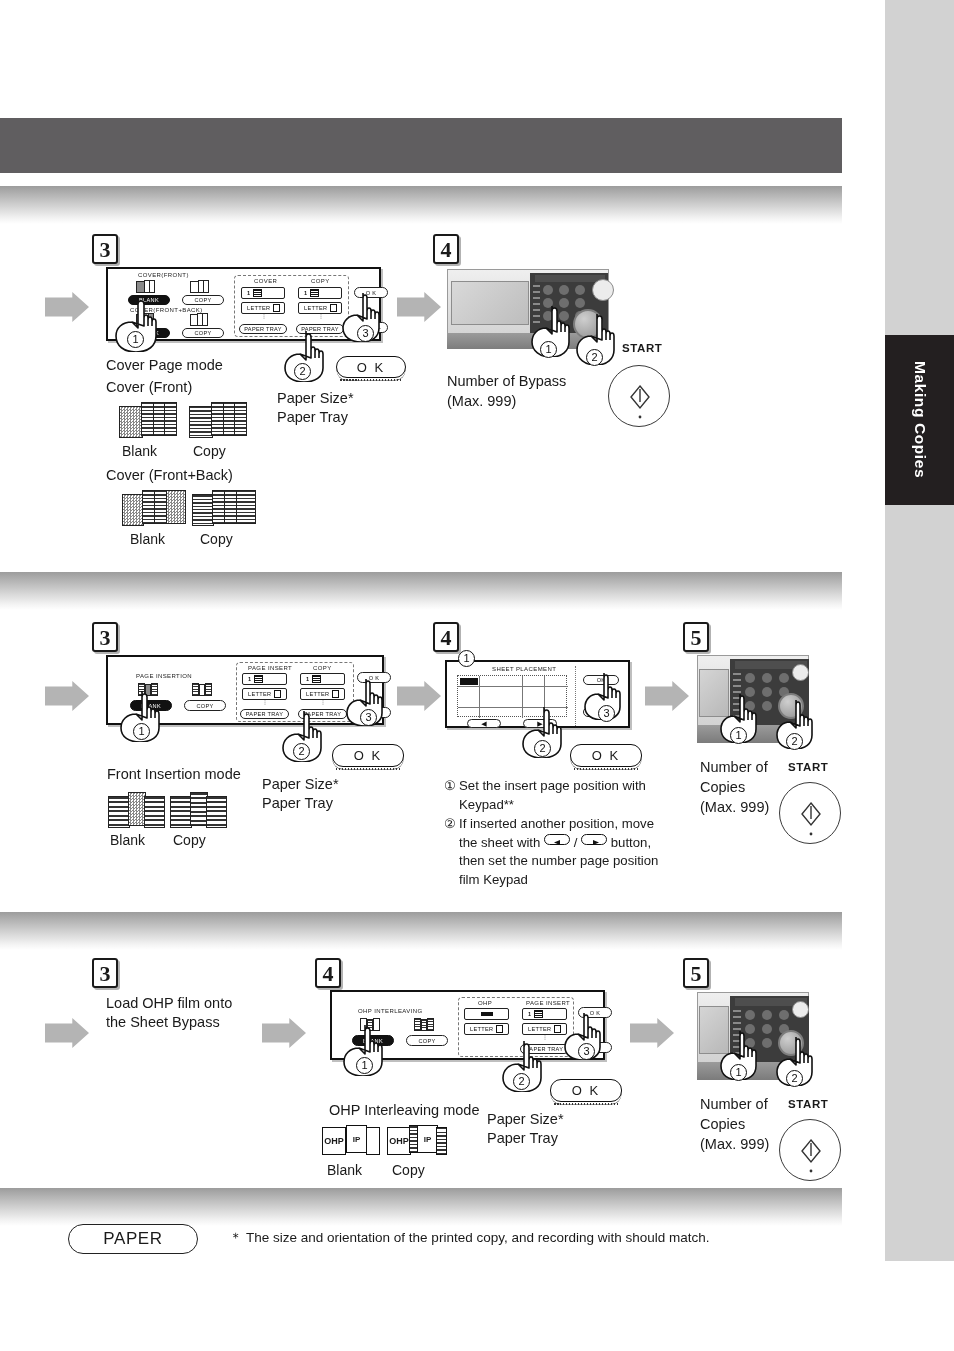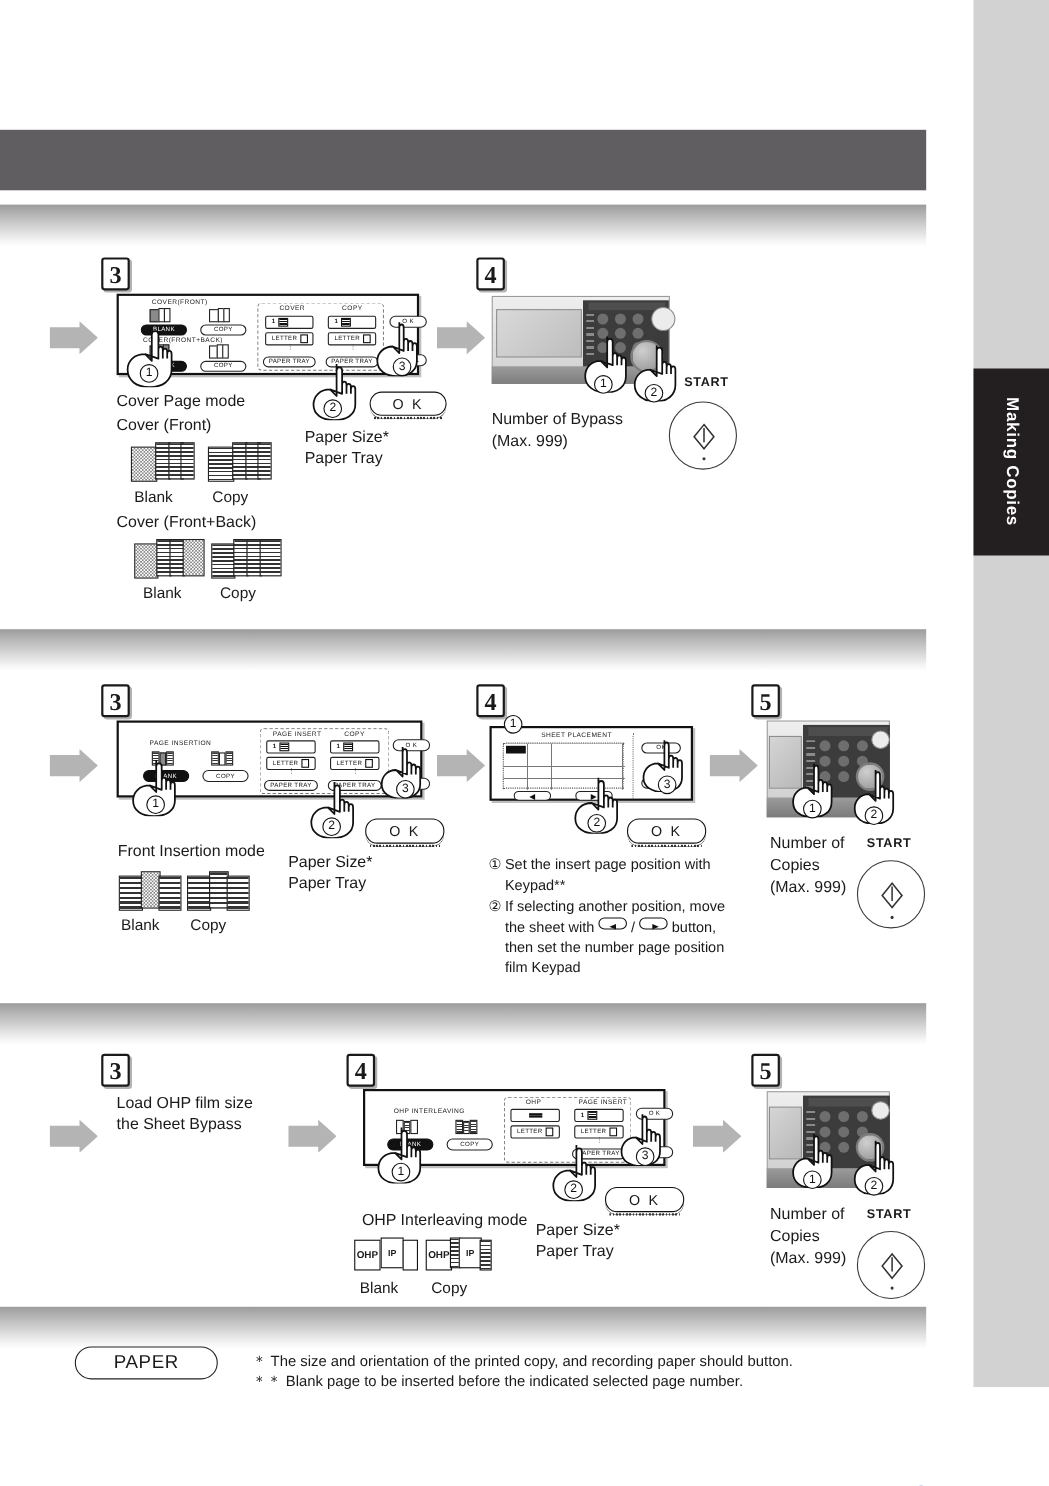--- a/index.html
+++ b/index.html
@@ -484,21 +484,21 @@
   <div class="okpill" style="left:570px; top:744px; width:72px; height:23px;">O K</div>
 
   <div class="numlist" style="left:444px; top:777px; width:280px;">
     <div class="li">
       <span class="n">①</span>
       <span>Set the insert page position with</span>
       <br><span>Keypad**</span>
     </div>
     <div class="li">
       <span class="n">②</span>
-      <span>If selecting another position, move</span>
+      <span>If inserted another position, move</span>
       <br><span>the sheet with</span>
       <span class="inlinebtn">
         <svg width="26" height="11" viewBox="0 0 26 11">
             <path d="M15 3 L9 5.5 L15 8 Z" fill="#111"></path>
           </svg>
       </span>
       <span> / </span>
       <span class="inlinebtn">
         <svg width="26" height="11" viewBox="0 0 26 11">
             <path d="M11 3 L17 5.5 L11 8 Z" fill="#111"></path>
@@ -554,21 +554,21 @@
     <svg width="62" height="62" viewBox="0 0 62 62">
       <path d="M31 20 L40 31 L31 42 L22 31 Z" fill="#fff" stroke="#333" stroke-width="1.4"></path>
       <path d="M31 23 L31 36" stroke="#333" stroke-width="1.4"></path>
       <circle cx="31" cy="51" r="1.4" fill="#333"></circle>
     </svg>
   </div>
 
   <div class="arrow" style="left:45px; top:1018px;"></div>
   <div class="step" style="left:92px; top:958px;">3</div>
 
-  <div class="cap" style="left:106px; top:994px;">Load OHP film size</div>
+  <div class="cap" style="left:106px; top:994px;">Load OHP film onto</div>
   <div class="cap" style="left:106px; top:1013px;">the Sheet Bypass</div>
 
   <div class="arrow" style="left:262px; top:1018px;"></div>
   <div class="step" style="left:315px; top:958px;">4</div>
 
   <div class="lcd" style="left:330px; top:990px; width:275px; height:70px;">
     <div class="lcd-title" style="left:26px; top:16px;">OHP INTERLEAVING</div>
 
     <div style="position:absolute;left:28px;top:26px;width:24px;height:14px;">
       <div class="mini-doc" style="left:0;top:0;width:7px;height:13px;"></div>
@@ -691,18 +691,17 @@
   <div class="startlabel" style="left:788px; top:1098px;">START</div>
   <div class="startcircle" style="left:779px; top:1119px; width:62px; height:62px;">
     <svg width="62" height="62" viewBox="0 0 62 62">
       <path d="M31 20 L40 31 L31 42 L22 31 Z" fill="#fff" stroke="#333" stroke-width="1.4"></path>
       <path d="M31 23 L31 36" stroke="#333" stroke-width="1.4"></path>
       <circle cx="31" cy="51" r="1.4" fill="#333"></circle>
     </svg>
   </div>
 
   <div class="note-pill">PAPER</div>
-  <div class="note-line" style="left:229px; top:1229px;">＊ The size and orientation of the printed copy, and recording paper should button.</div>
-  <div class="note-line" style="left:229px; top:1247px;">＊＊ Blank page to be inserted before the indicated selected page number.</div>
+  <div class="note-line" style="left:229px; top:1229px;">＊ The size and orientation of the printed copy, and recording with should match.</div>
 
   <div class="pageno">59</div>
 
 </div>
 
 </body></html>

